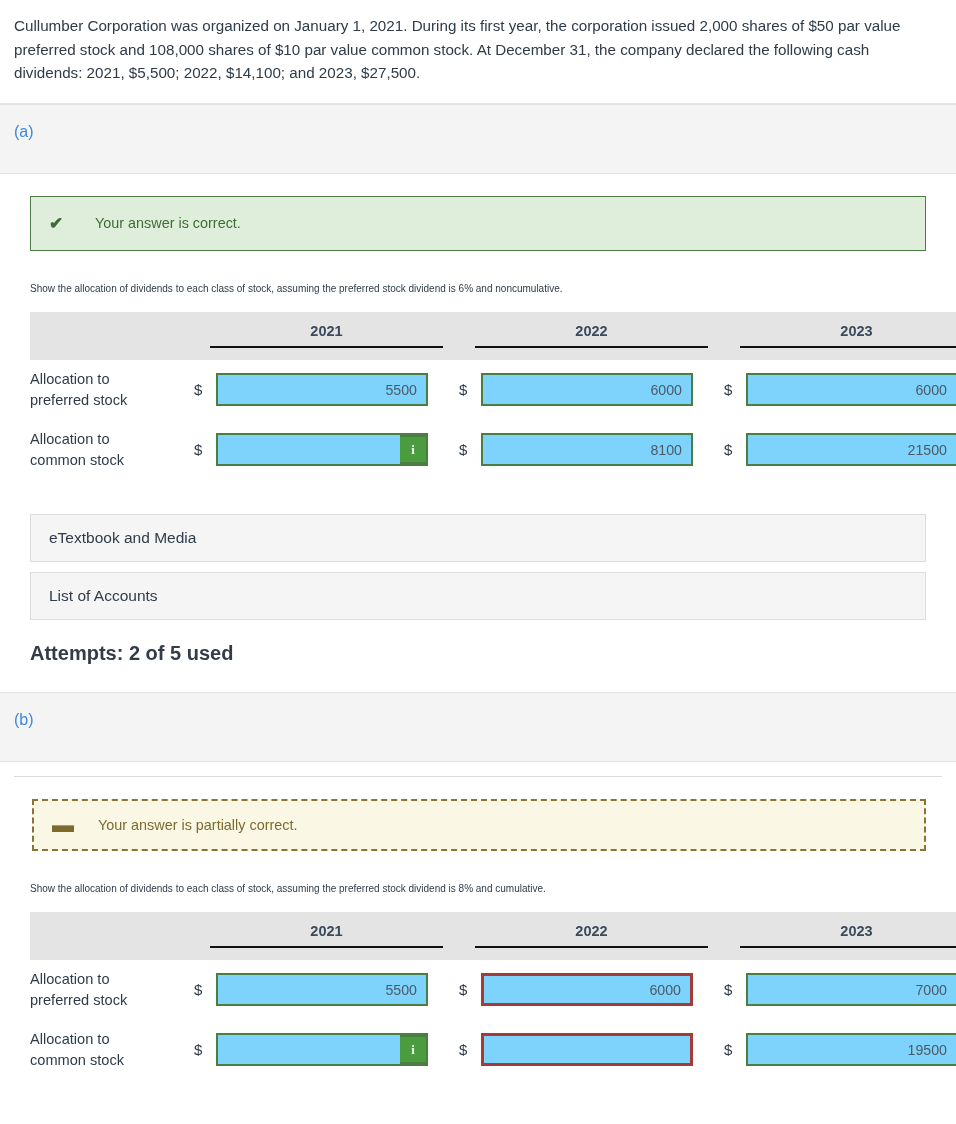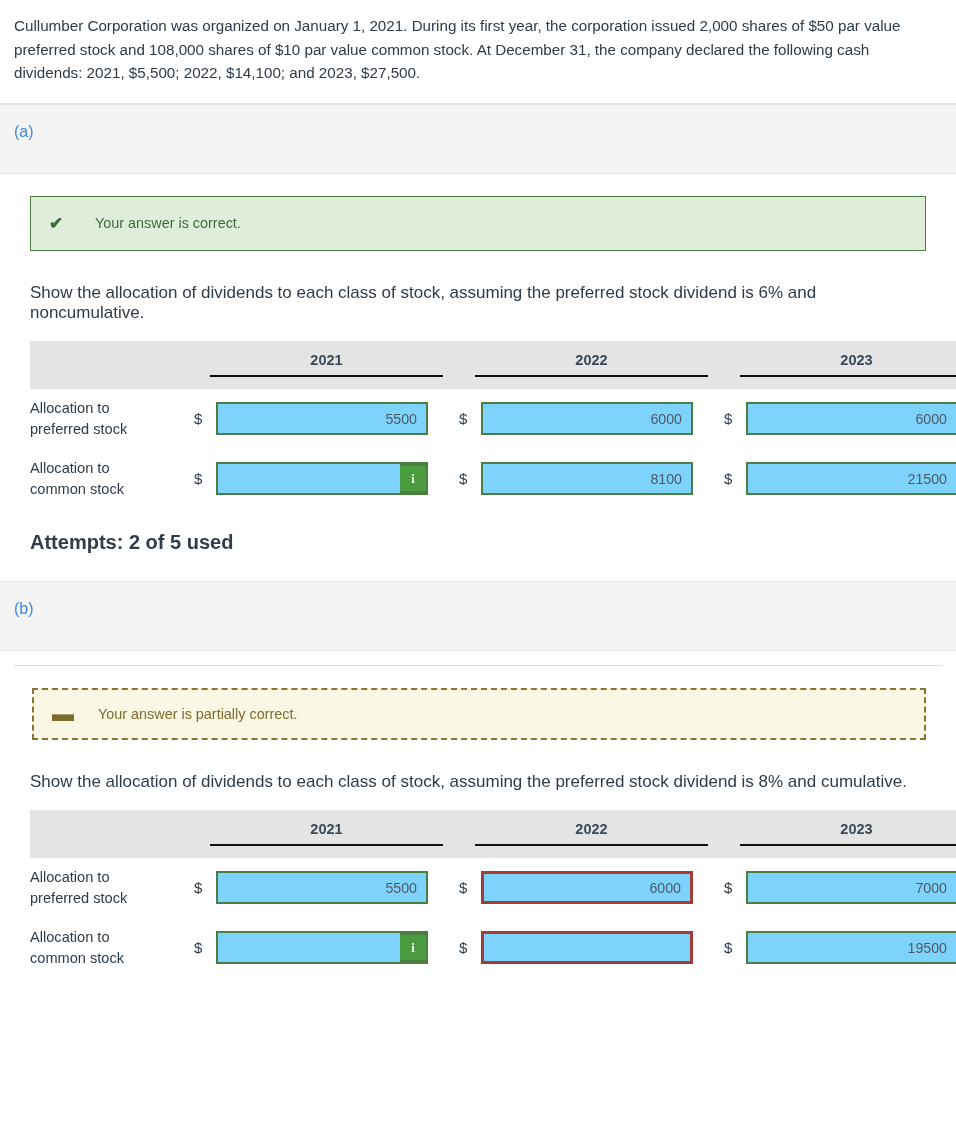--- a/index.html
+++ b/index.html
@@ -63,21 +63,21 @@
     font-weight: bold;
   }
   .alert-icon.dash {
     font-size: 22px;
     line-height: 10px;
   }
   .alert-text { padding-left: 12px; }
 
   
   .instruction {
-    font-size: 17px;
+    font-size: 10px;
     margin: 32px 0 18px 0;
     color: #2e3b49;
   }
 
   
   table.alloc {
     border-collapse: collapse;
     width: 100%;
     table-layout: fixed;
   }
@@ -295,20 +295,24 @@
             <span class="dollar">$</span>
             <span class="inputbox ok">
               <span class="field">21500</span>
             </span>
           </div>
         </td>
       </tr>
     </tbody>
   </table>
 
+  <div class="actions">
+    <div class="action-btn">eTextbook and Media</div>
+    <div class="action-btn">List of Accounts</div>
+  </div>
 
   <div class="attempts">Attempts: 2 of 5 used</div>
 </div>
 
 <div class="gap-row"></div>
 
 <div class="part-band">
   <span class="part-label">(b)</span>
 </div>
 

